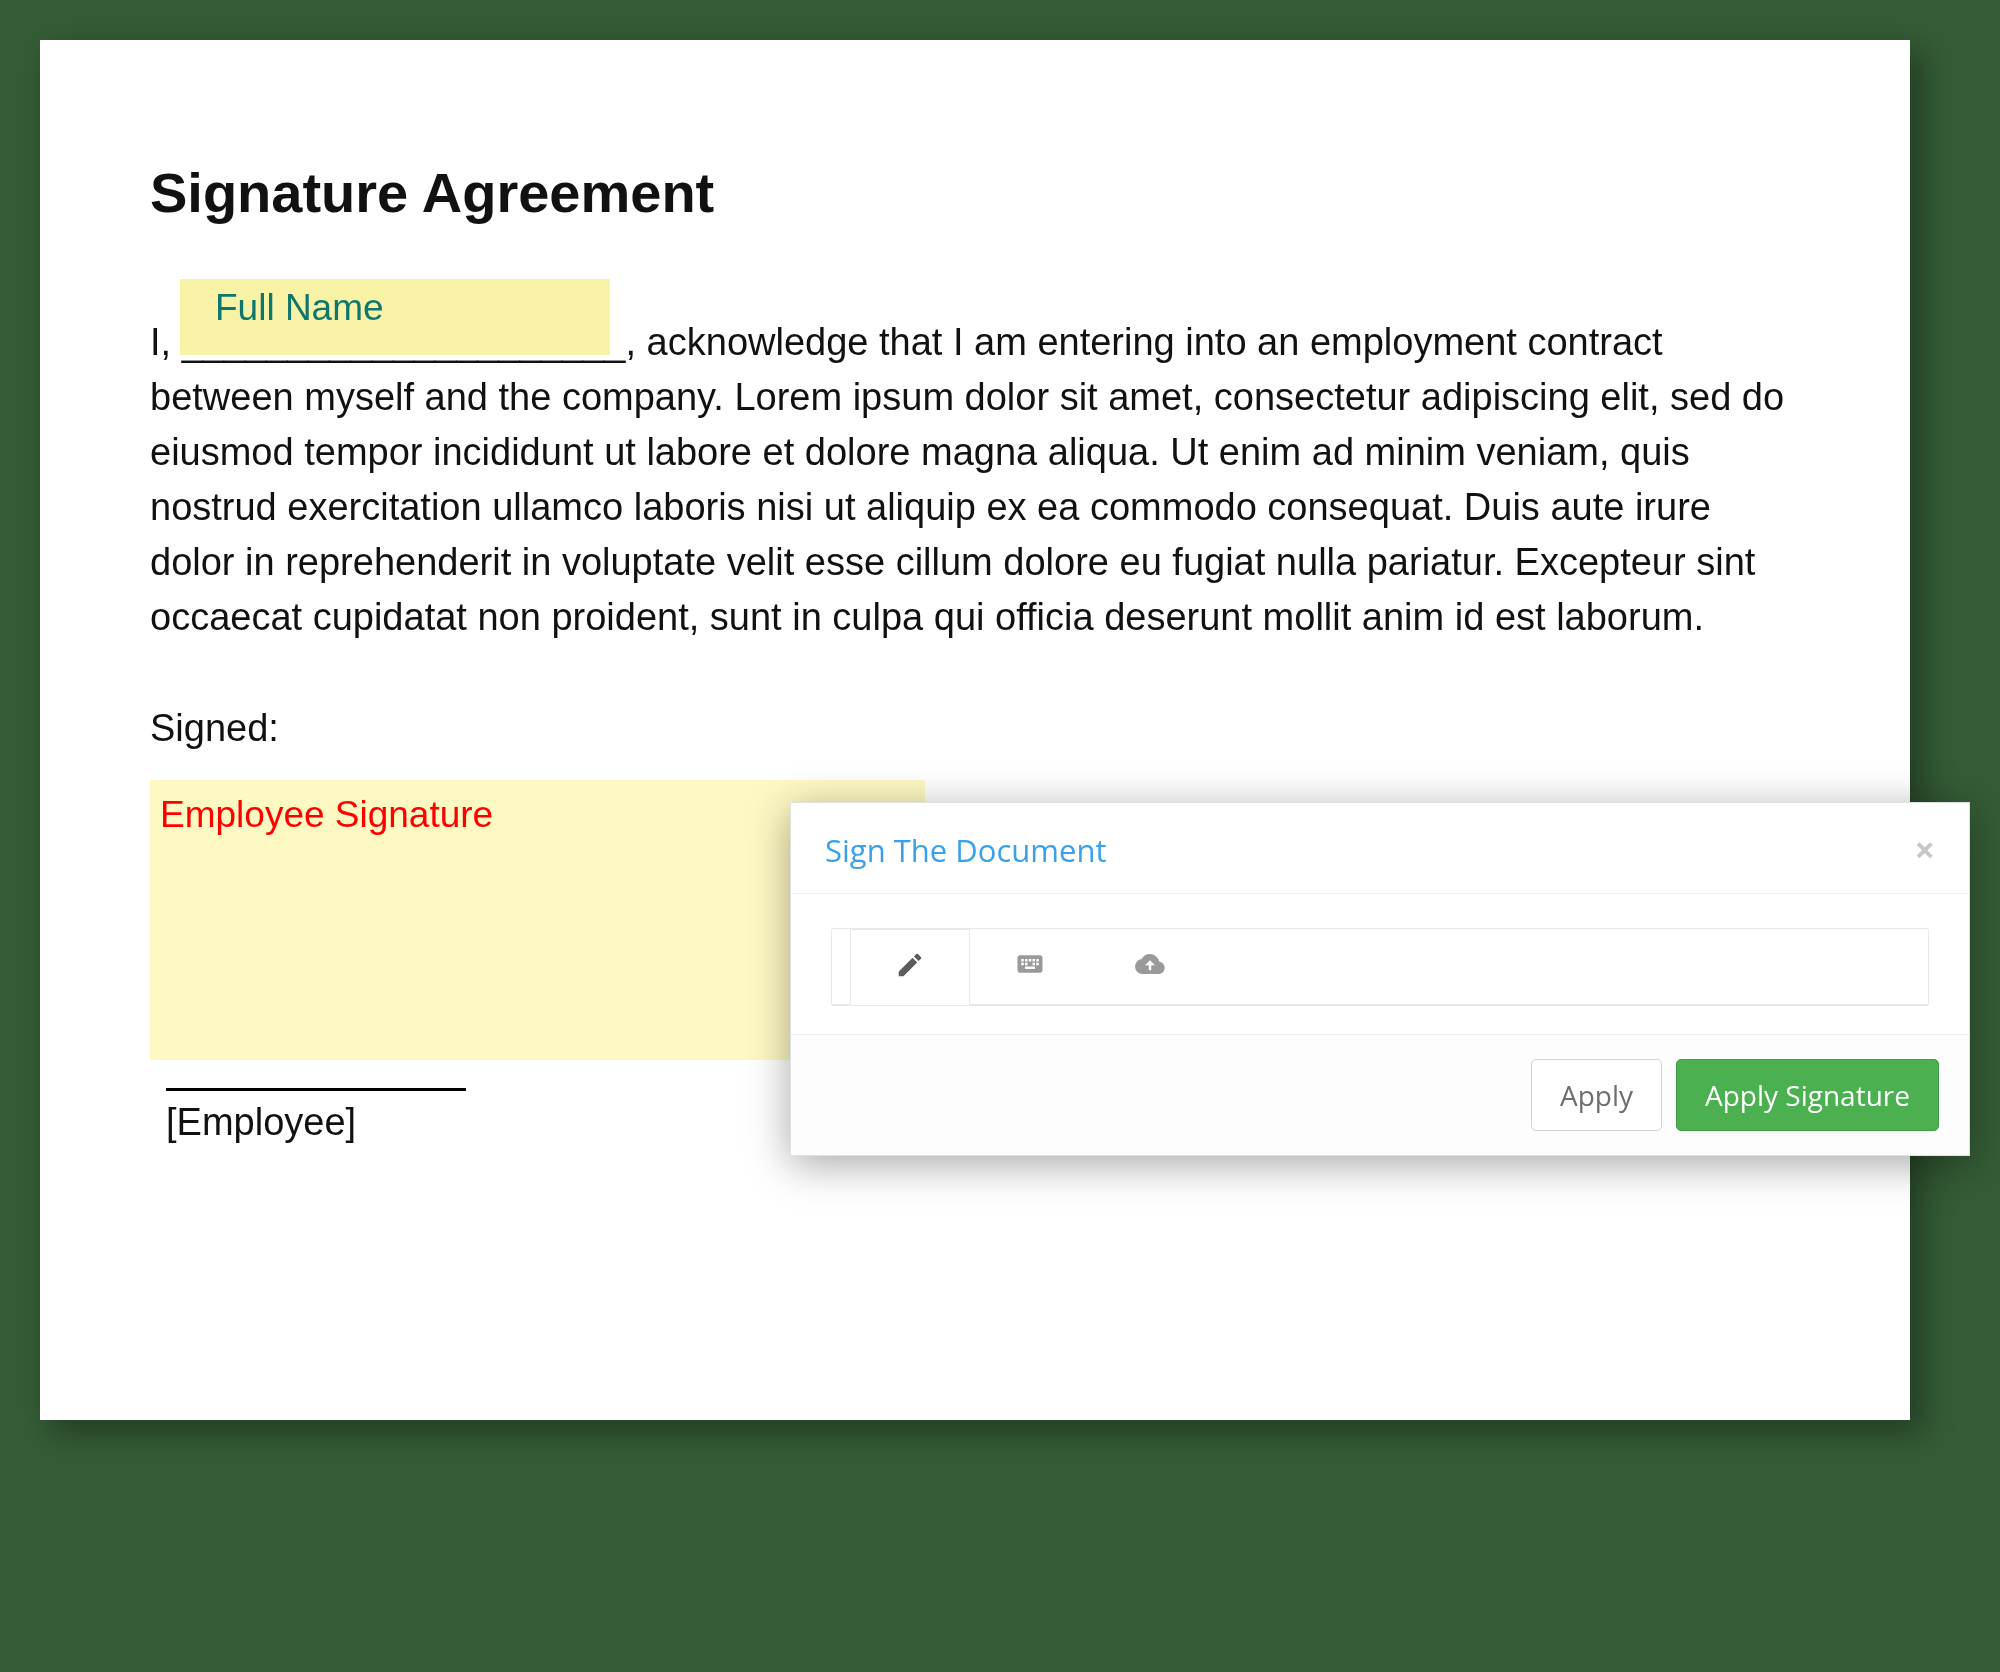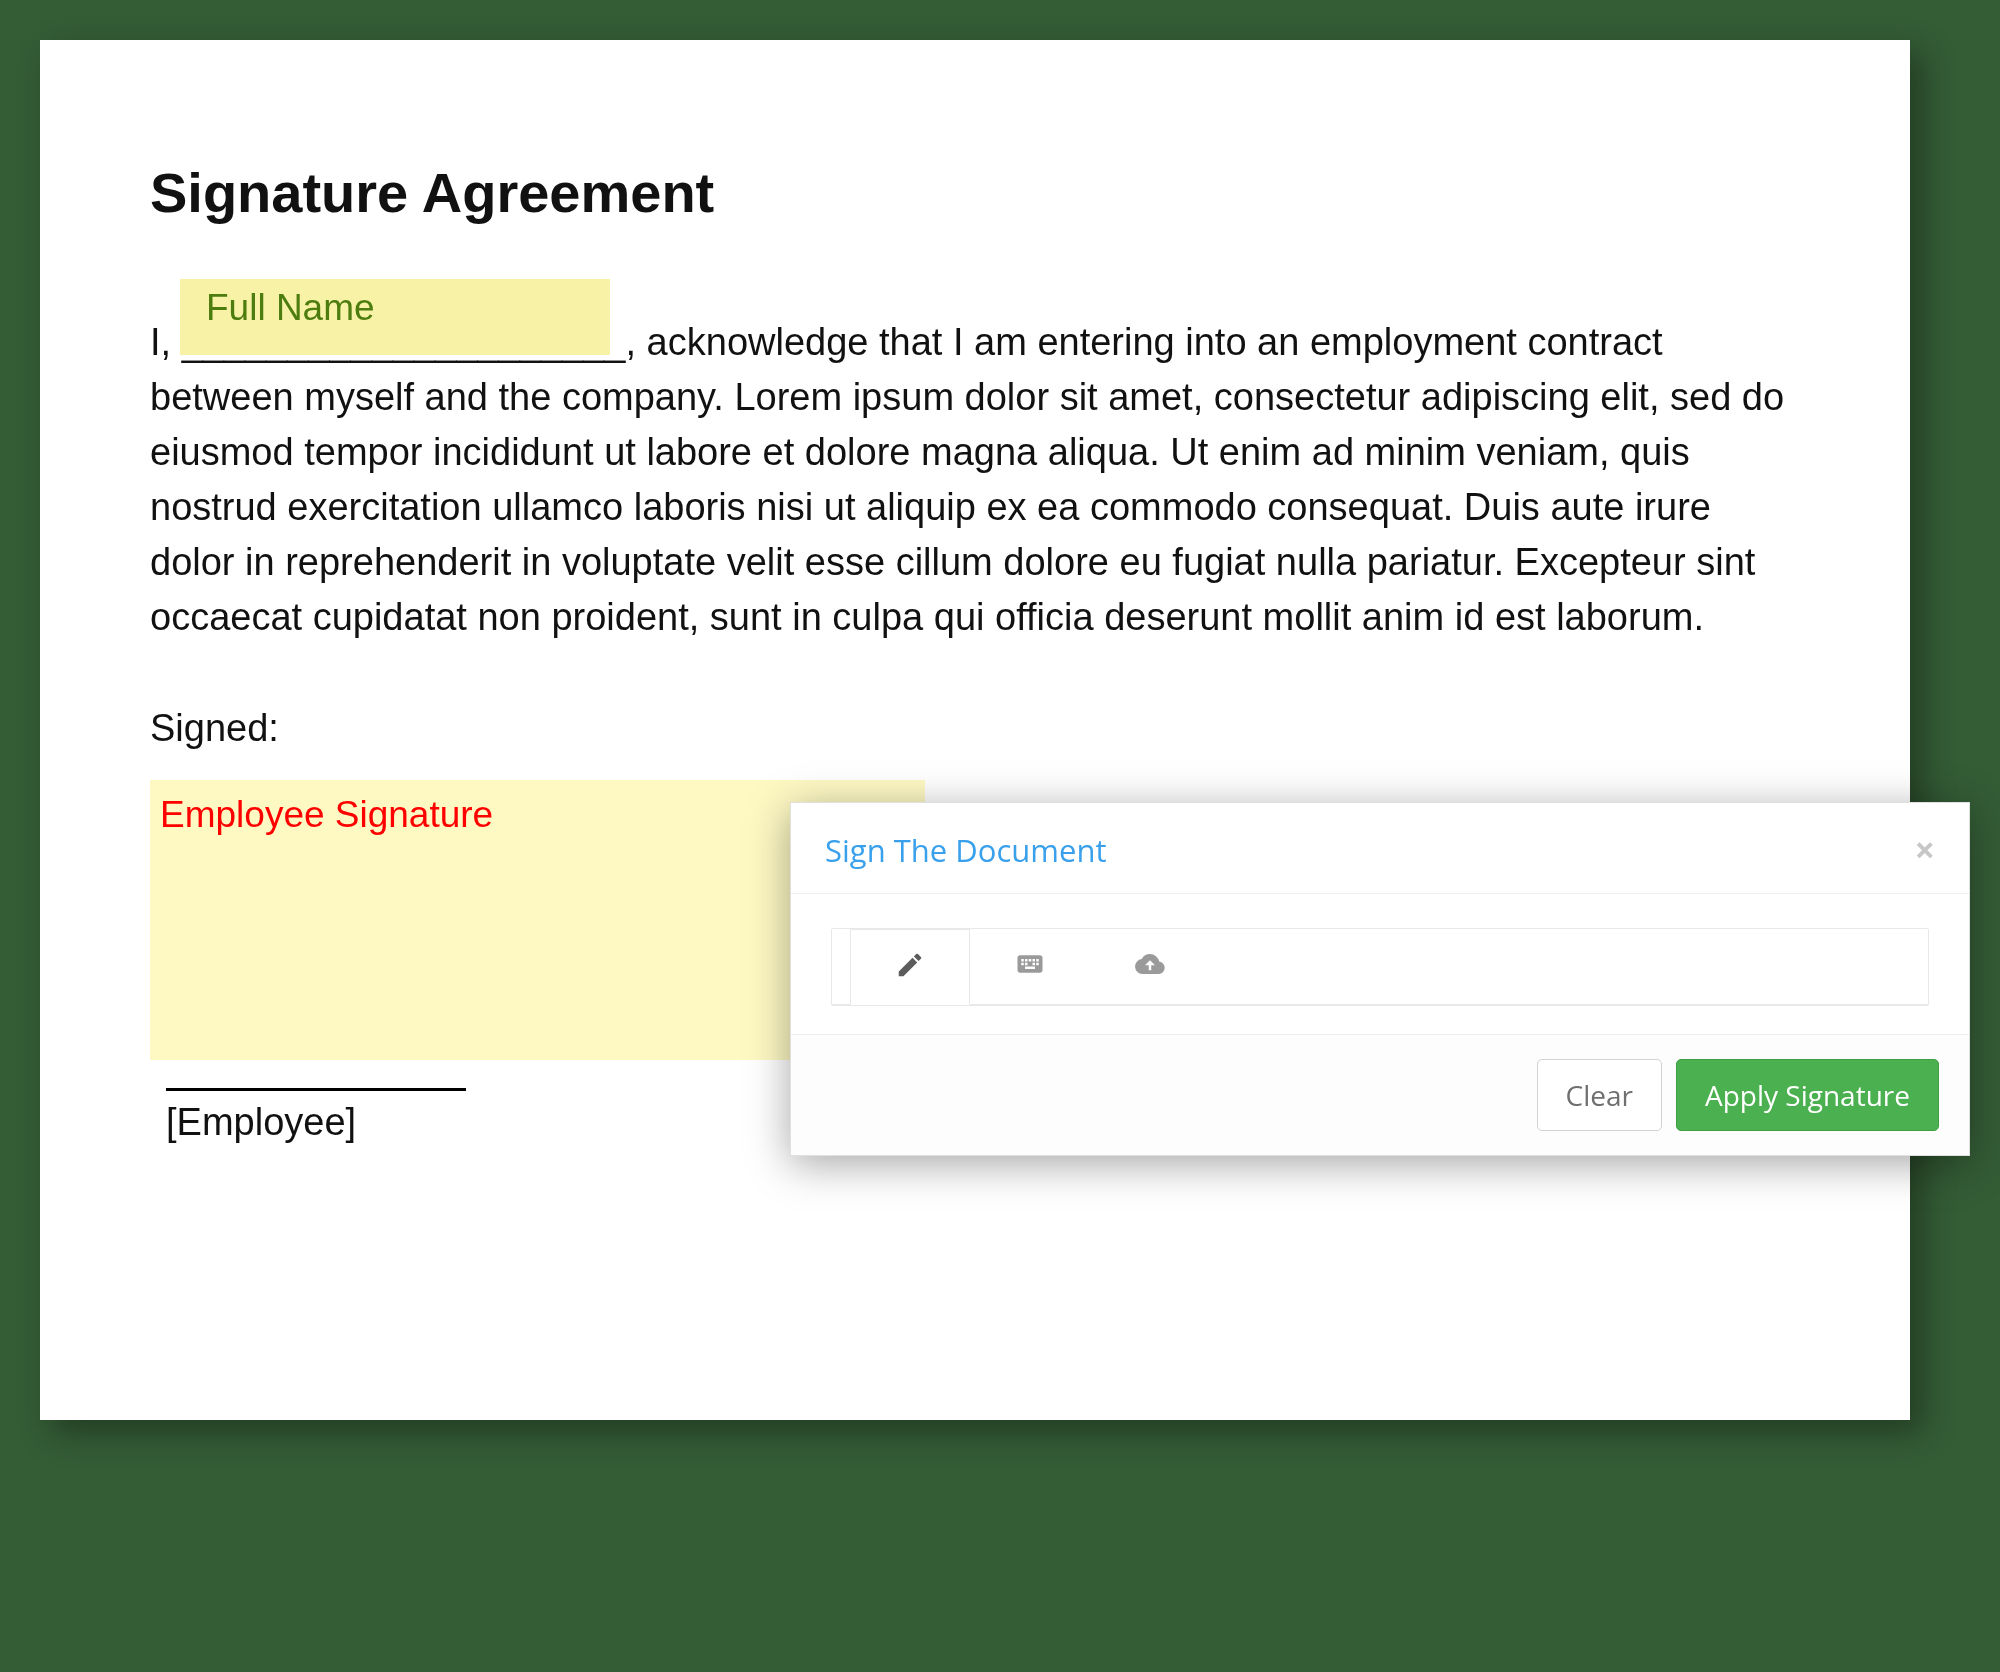--- a/index.html
+++ b/index.html
@@ -37,23 +37,23 @@
     position: absolute;
     left: 30px;
     top: -36px;
     width: 430px;
     height: 76px;
     background: #f8f2a7;
     z-index: 1;
   }
   .full-name-label {
     position: absolute;
-    left: 56px;
+    left: 65px;
     top: -34px;
-    color: #4d7c0f;
+    color: #0f766e;
     font-size: 37px;
     z-index: 2;
   }
   .signed-label { margin-top: 55px; font-size: 38px; }
   .sig-highlight {
     position: relative;
     margin-top: 24px;
     width: 775px;
     height: 280px;
     background: #fef9c3;
@@ -248,16 +248,16 @@
                 <path d="M19.35 10.04A7.49 7.49 0 0 0 12 4a7.5 7.5 0 0 0-6.65 4.04A6 6 0 0 0 6 20h13a5 5 0 0 0 .35-9.96zM13 13v4h-2v-4H8l4-4 4 4h-3z"></path>
               </svg>
           </span>
         </div>
       </div>
 
     </div>
   </div>
 
   <div class="modal-footer">
-    <div class="btn btn-default">Clear</div>
+    <div class="btn btn-default">Apply</div>
     <div class="btn btn-success">Apply Signature</div>
   </div>
 </div>
 
 </body></html>

